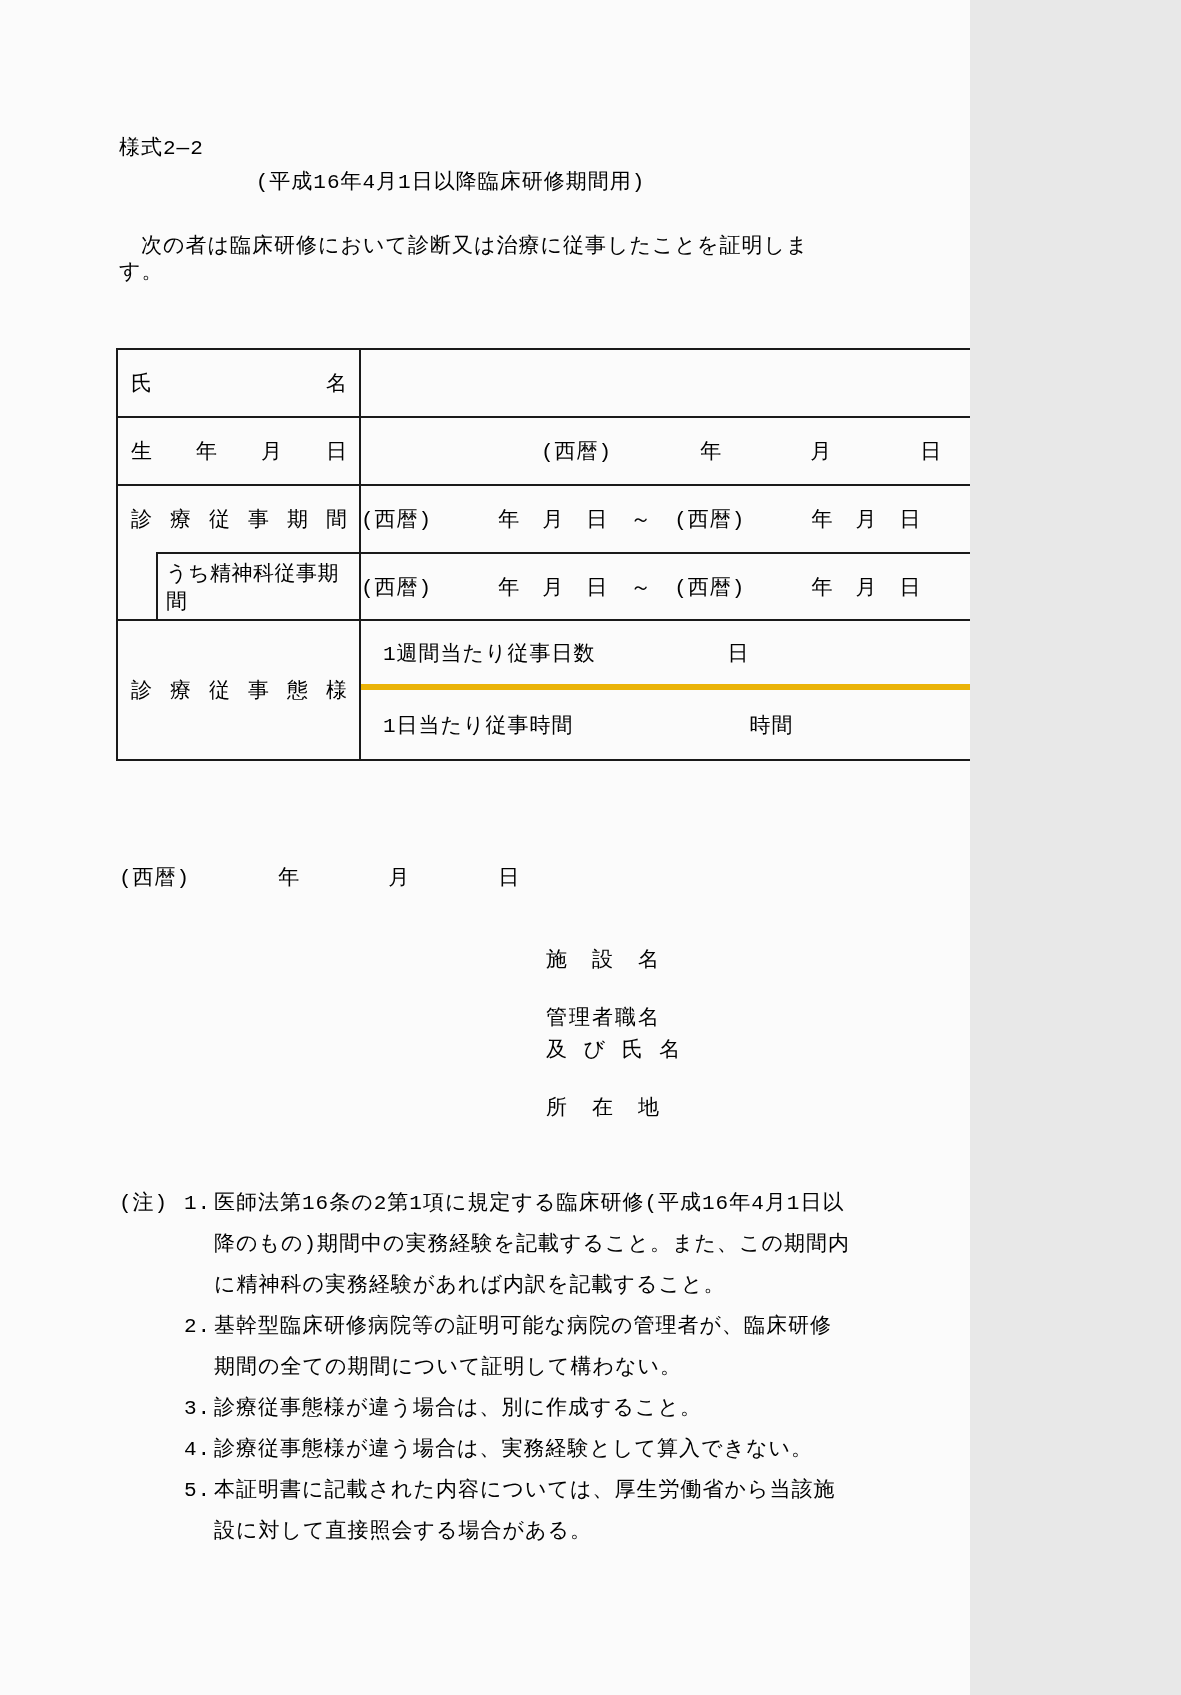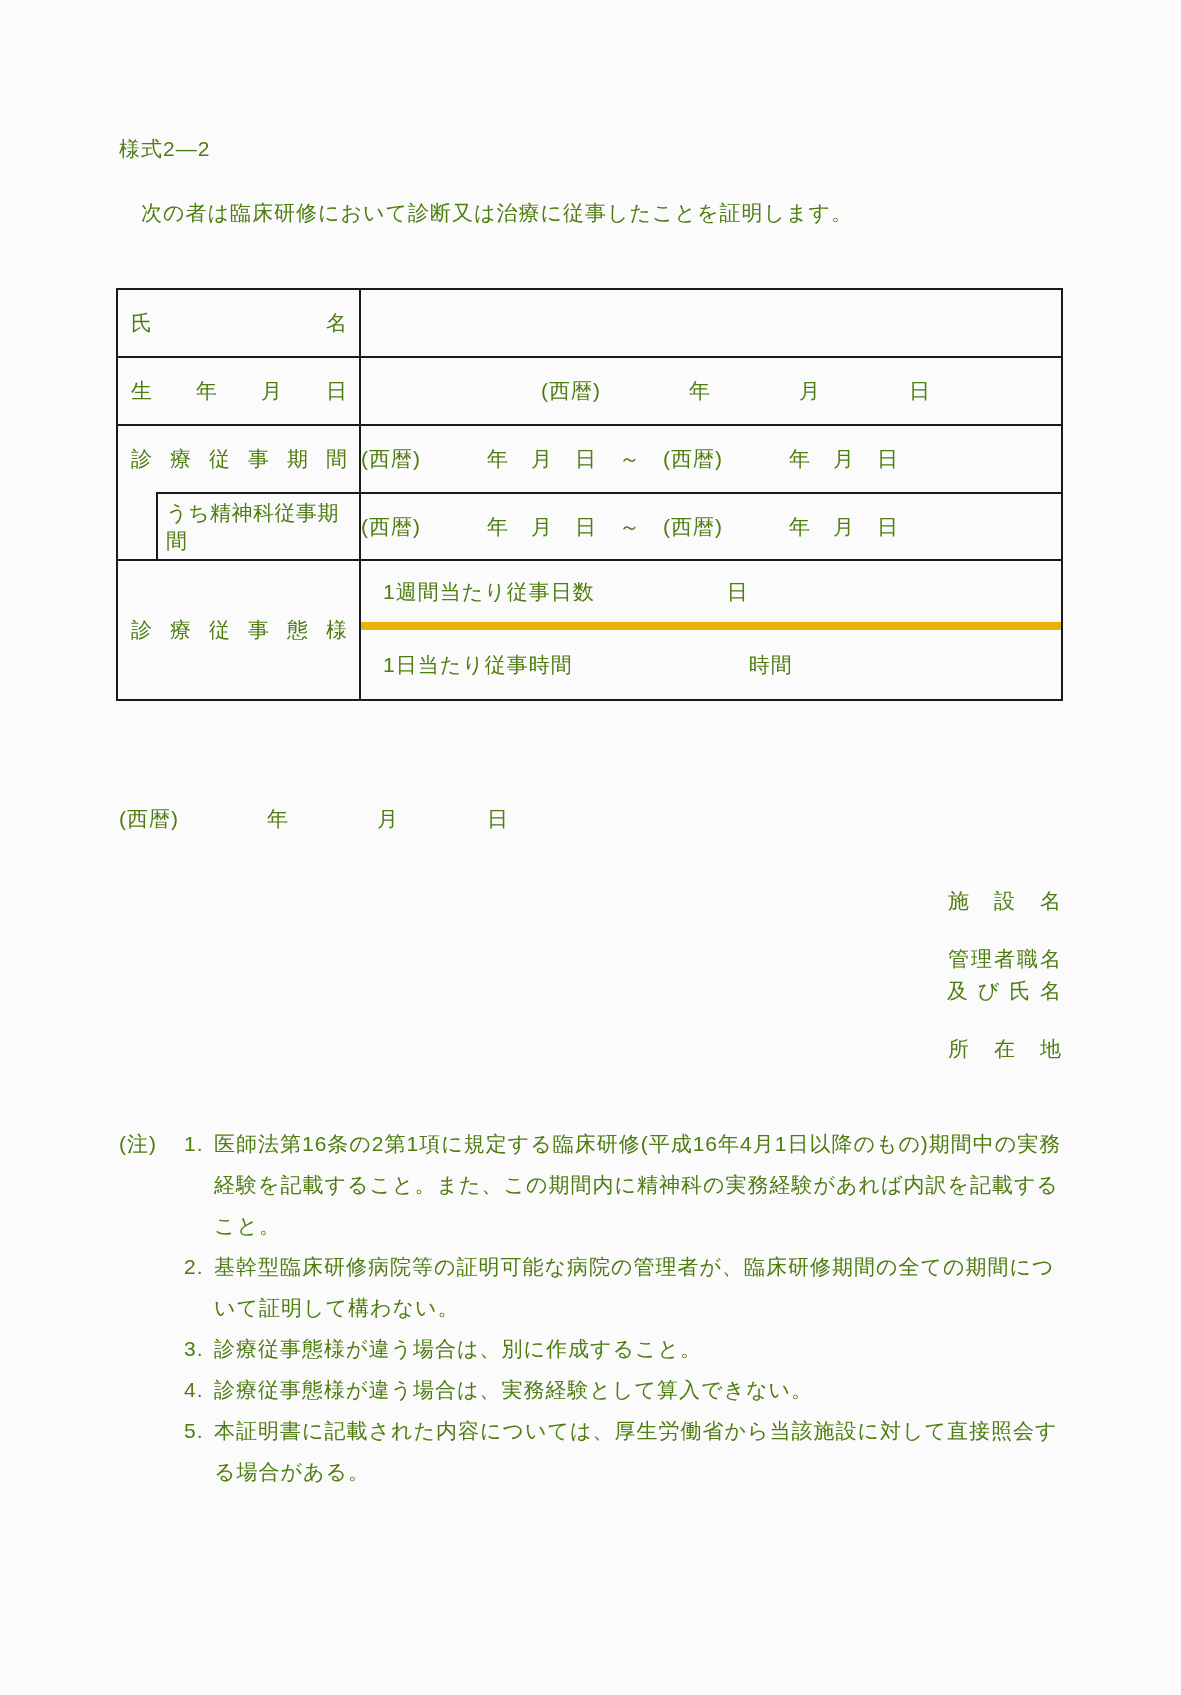--- a/index.html
+++ b/index.html
@@ -1,22 +1,22 @@
 <!DOCTYPE html>
 <html><head>
 <meta charset="utf-8">
 <style>
   html,body{margin:0;padding:0;background:#e8e8e8;}
   .page{
     position:relative;
-    width:1181px;height:1695px;
+    width:970px;height:1695px;
     box-sizing:border-box;
     background:#fbfbfb;
-    color:#4d7c0f;
-    font-family:Liberation Sans, sans-serif;
+    color:#000000;
+    font-family:Liberation Mono, monospace;
     font-size:21px;
     letter-spacing:1px;
     padding:136px 118px 0 119px;
     overflow:hidden;
   }
   .form-id{line-height:26px;}
   .center-block{text-align:center;padding-right:70px;}
   .title{line-height:26px;margin-top:12px;letter-spacing:0;}
   .subtitle{line-height:26px;margin-top:8px;}
   .intro{margin:38px 0 0 0;line-height:26px;}
@@ -49,25 +49,25 @@
   .v-period{}
   .r4 .vcell{border-top:2px solid #1a1a1a;}
   .nested{
     position:absolute;left:38px;top:0;right:0;bottom:0;
     border-top:2px solid #1a1a1a;border-left:2px solid #1a1a1a;
     display:flex;align-items:center;
     padding-left:8px;letter-spacing:0.5px;box-sizing:border-box;
   }
   .vcol{flex:1;display:flex;flex-direction:column;}
   .subrow{height:69px;display:flex;align-items:center;padding-left:22px;box-sizing:border-box;white-space:pre;}
-  .subrow.first{border-bottom:8px solid #eab308;}
+  .subrow.first{border-bottom:6px solid #eab308;}
 
   
   .sig-date{margin-top:105px;line-height:26px;white-space:pre;}
-  .facility{margin-top:56px;margin-left:427px;text-align:right;}
+  .facility{margin-top:56px;margin-left:427px;}
   .fline{line-height:26px;letter-spacing:2px;}
   .fline + .fline{margin-top:29px;}
   .manager{margin-top:31px;}
   .manager div{line-height:32px;letter-spacing:2px;}
 
   
   .notes{display:flex;margin-top:61px;line-height:41px;}
   .nmark{flex:0 0 65px;}
   .nbody{flex:1;}
   .nitem{display:flex;}
@@ -75,20 +75,21 @@
   .ntext{flex:1;}
 </style>
 </head>
 <body>
 
 <div class="page">
 
   <div class="form-id">様式2—2</div>
 
   <div class="center-block">
+    <div class="subtitle">(平成16年4月1日以降臨床研修期間用)</div>
   </div>
 
   <p class="intro">　次の者は臨床研修において診断又は治療に従事したことを証明します。</p>
 
   <div class="tbl">
 
     <div class="trow r1">
       <div class="lcell">
         <div class="jlabel">
             <span>氏</span>

